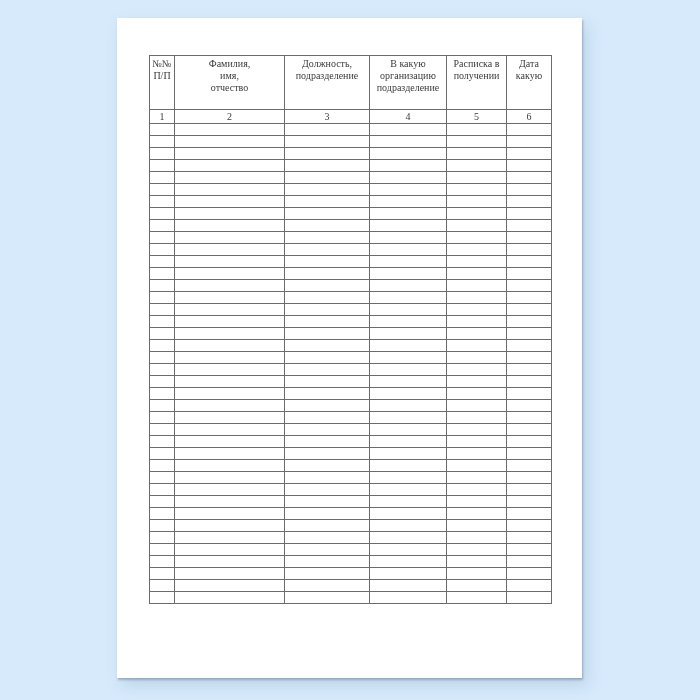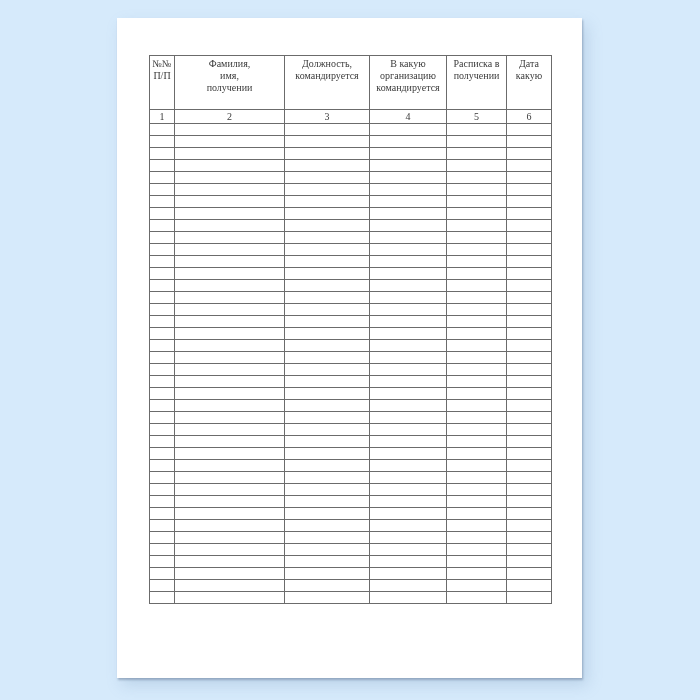--- a/index.html
+++ b/index.html
@@ -78,26 +78,26 @@
         <col class="c4">
         <col class="c5">
         <col class="c6">
       </colgroup>
     <tbody>
         <tr>
           <td class="header-cell">№№
 П/П</td>
           <td class="header-cell">Фамилия,
 имя,
-получении</td>
+отчество</td>
           <td class="header-cell">Должность,
-командируется</td>
+подразделение</td>
           <td class="header-cell">В какую
 организацию
-командируется</td>
+подразделение</td>
           <td class="header-cell">Расписка в
 получении</td>
           <td class="header-cell">Дата
 какую</td>
         </tr>
         <tr>
           <td class="index-cell">1</td>
           <td class="index-cell">2</td>
           <td class="index-cell">3</td>
           <td class="index-cell">4</td>

